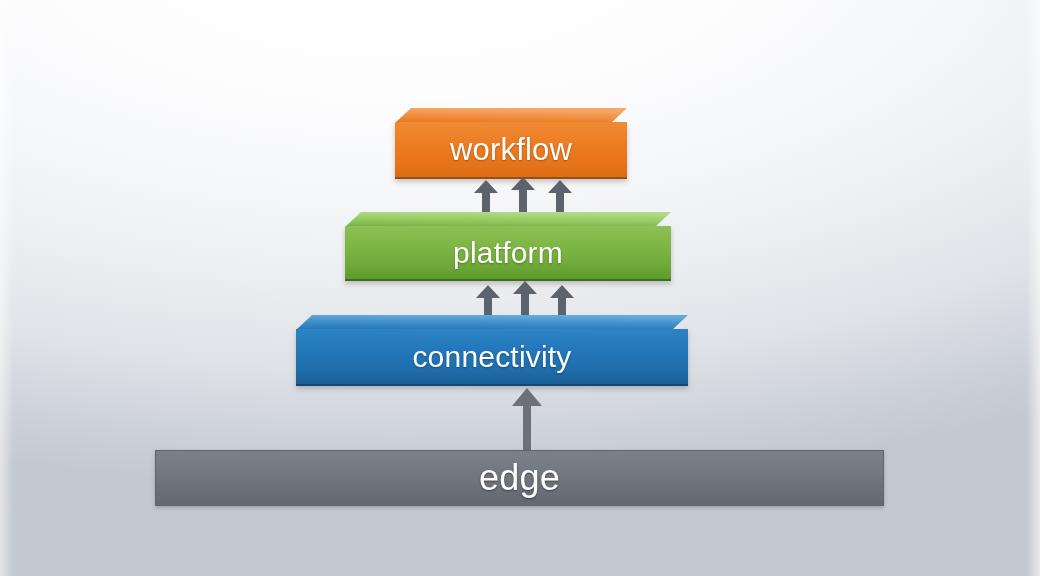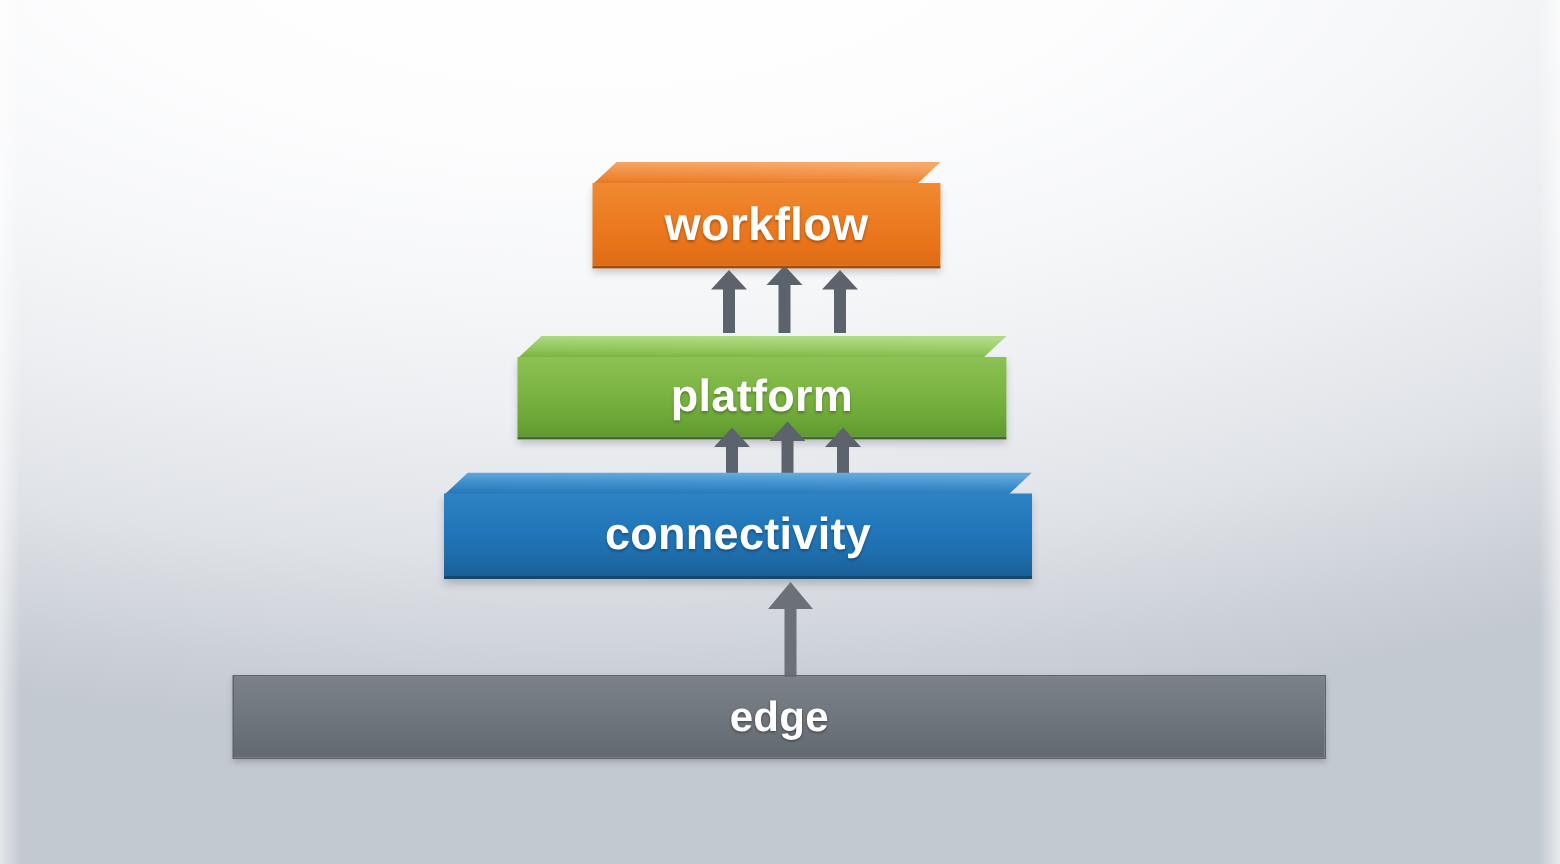--- a/index.html
+++ b/index.html
@@ -69,21 +69,21 @@
     width: 100%;
   }
   .block3d .topface svg {
     display: block;
     width: 100%;
     height: 100%;
   }
 
   .label {
     color: #ffffff;
-    font-weight: bold;
+    font-weight: normal;
     letter-spacing: 0.2px;
     text-shadow: 0 1px 2px rgba(0,0,0,0.30);
     white-space: nowrap;
     user-select: none;
   }
 
   
   #layer-workflow {
     left: 395px;
     top: 122px;
@@ -93,21 +93,21 @@
   #layer-workflow .front {
     background: linear-gradient(to bottom, #f08a33 0%, #ec7d23 40%, #e9741a 72%, #dd6c16 100%);
     border-bottom: 2px solid #9d4d0c;
     box-shadow: 0 3px 5px rgba(80,80,90,0.30);
   }
   #layer-workflow .topface { top: -14px; height: 15px; }
 
   
   #layer-platform {
     left: 345px;
-    top: 238px;
+    top: 226px;
     width: 326px;
     height: 55px;
   }
   #layer-platform .front {
     background: linear-gradient(to bottom, #8cc153 0%, #7cb543 42%, #6ea838 75%, #5f9a2e 100%);
     border-bottom: 2px solid #3f6d1c;
     box-shadow: 0 3px 5px rgba(80,80,90,0.30);
   }
   #layer-platform .topface { top: -14px; height: 15px; }
 
@@ -136,21 +136,21 @@
     box-sizing: border-box;
     display: flex;
     align-items: center;
     justify-content: center;
     box-shadow: 0 2px 4px rgba(90,92,98,0.35);
   }
 
   .lbl-workflow     { font-size: 31px; }
   .lbl-platform     { font-size: 30px; }
   .lbl-connectivity { font-size: 30px; }
-  .lbl-edge         { font-size: 28px; text-shadow: 0 1px 2px rgba(0,0,0,0.45); }
+  .lbl-edge         { font-size: 36px; text-shadow: 0 1px 2px rgba(0,0,0,0.45); }
 
   
   .arrow-group {
     position: absolute;
   }
   .arrow-group svg { display: block; }
 </style>
 </head>
 <body>
 

